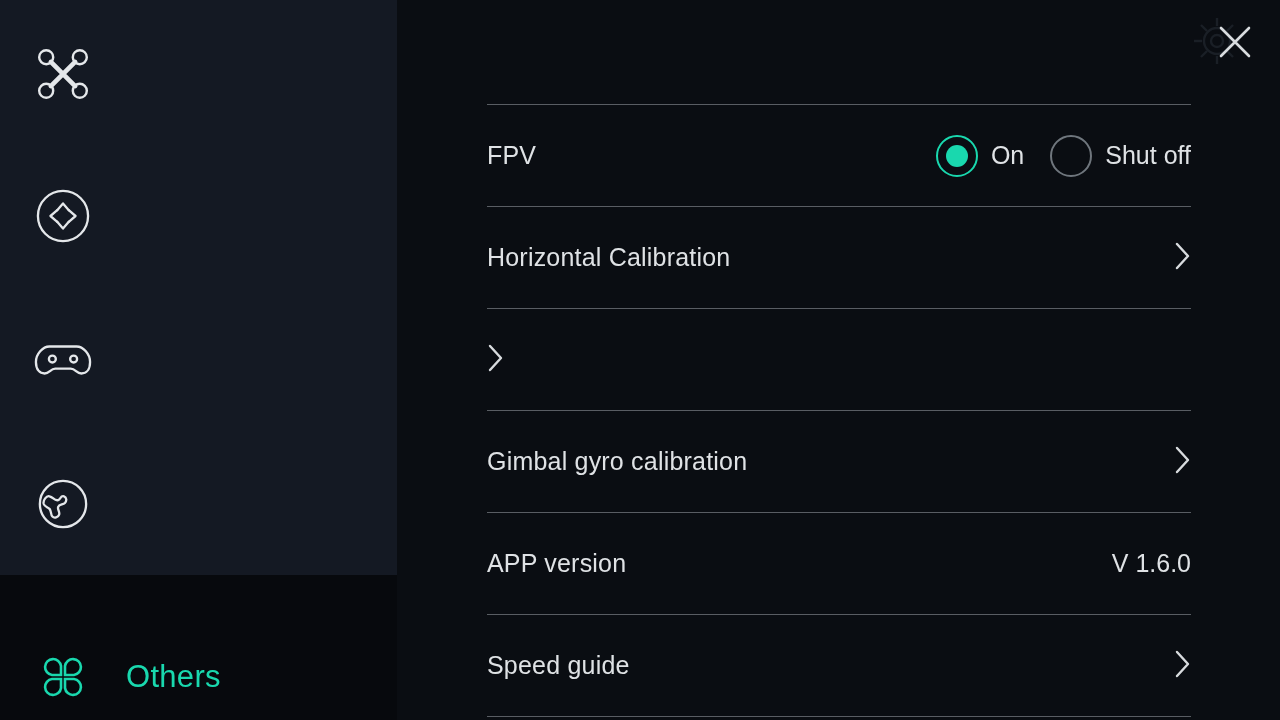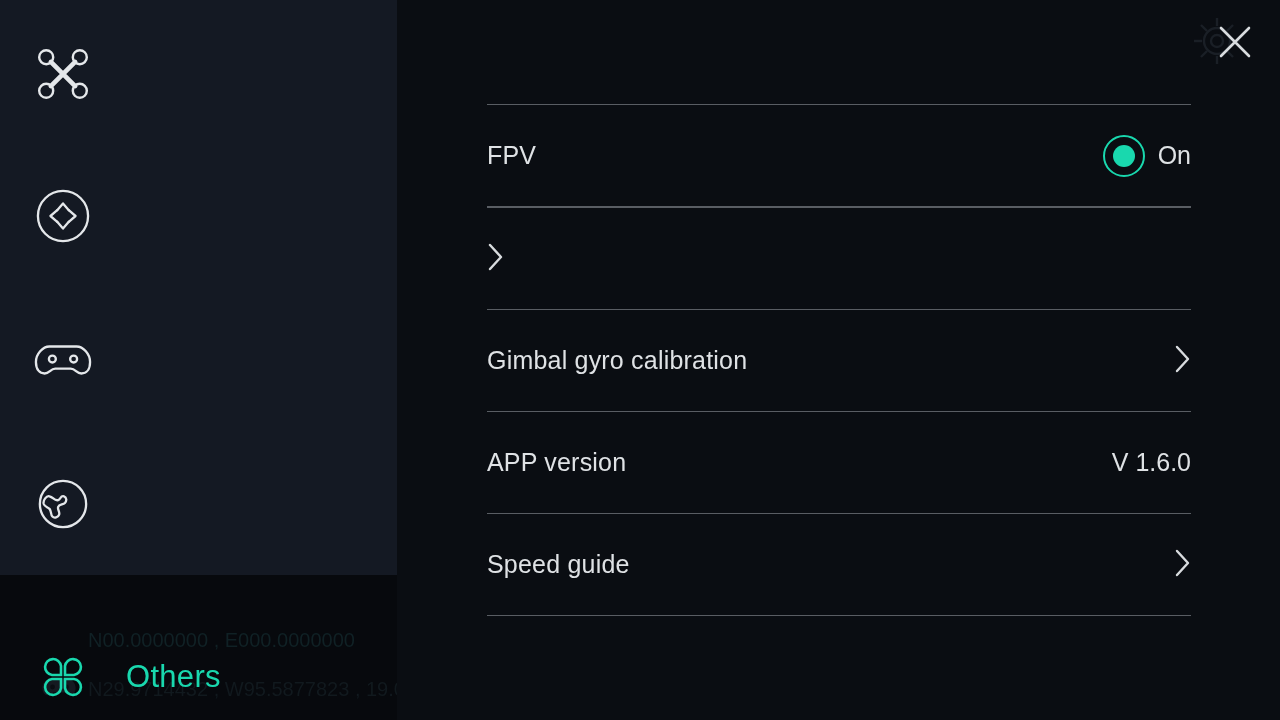--- a/index.html
+++ b/index.html
@@ -274,31 +274,20 @@
       <span>H : 0.0m</span>
       <span>D : 0.0m</span>
     </div>
     <div class="tel-attitude">
       <span>Pitch : 0°</span>
       <span>Roll : 0°</span>
       <span>Yaw : 0°</span>
     </div>
   </div>
 
-  <div class="hud-gps">
-    <div class="gps-a">N00.0000000 , E000.0000000</div>
-    <div class="gps-b">N29.9714432 , W95.5877823 , 19.0m</div>
-    <div class="gps-pad">
-      <svg width="36" height="24" viewBox="0 0 38 26" fill="#151a21">
-        <path d="M10 4h18c5 0 9 5 9 10s-3 8-6 8c-3 0-4-3-7-3H14c-3 0-4 3-7 3-3 0-6-3-6-8S5 4 10 4z"></path>
-        <circle cx="12" cy="13" r="2.6" fill="#0a0d12"></circle>
-        <circle cx="27" cy="13" r="2.6" fill="#0a0d12"></circle>
-      </svg>
-    </div>
-  </div>
 
 </div>
 
 <div class="sidebar">
 
   <div class="side-item" style="top:36px">
     <span>
       <svg width="56" height="56" viewBox="0 0 60 60" fill="none" stroke="#e4e7ea" stroke-width="2.6" stroke-linecap="round">
         <circle cx="12" cy="12" r="7.5"></circle>
           <circle cx="48" cy="12" r="7.5"></circle>
@@ -376,25 +365,37 @@
 
     <div class="divider"></div>
 
     <div class="row">
       <span class="row-label">FPV</span>
       <div class="radio-group">
         <div class="radio">
           <span class="dot on"></span>
           <span class="radio-label">On</span>
         </div>
-      </div>
-    </div>
-
-    <div class="divider"></div>
-
+        <div class="radio">
+          <span class="dot"></span>
+          <span class="radio-label">Shut off</span>
+        </div>
+      </div>
+    </div>
+
+    <div class="divider"></div>
+
+    <div class="row">
+      <span class="row-label">Horizontal Calibration</span>
+      <span class="chev">
+        <svg width="17" height="30" viewBox="0 0 17 30" fill="none" stroke="#d8dbde" stroke-width="2.4" stroke-linecap="round" stroke-linejoin="round">
+            <path d="M3 3 L14 15 L3 27"></path>
+          </svg>
+      </span>
+    </div>
 
     <div class="divider"></div>
 
     <div class="row">
       <span class="chev">
         <svg width="17" height="30" viewBox="0 0 17 30" fill="none" stroke="#d8dbde" stroke-width="2.4" stroke-linecap="round" stroke-linejoin="round">
             <path d="M3 3 L14 15 L3 27"></path>
           </svg>
       </span>
     </div>

